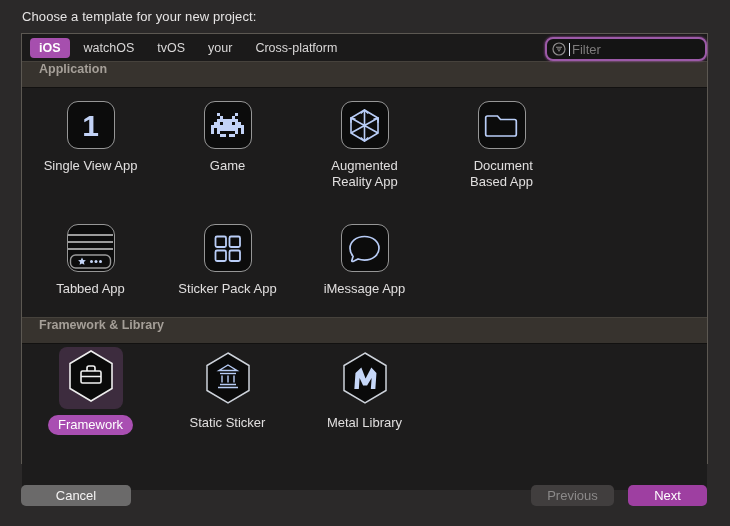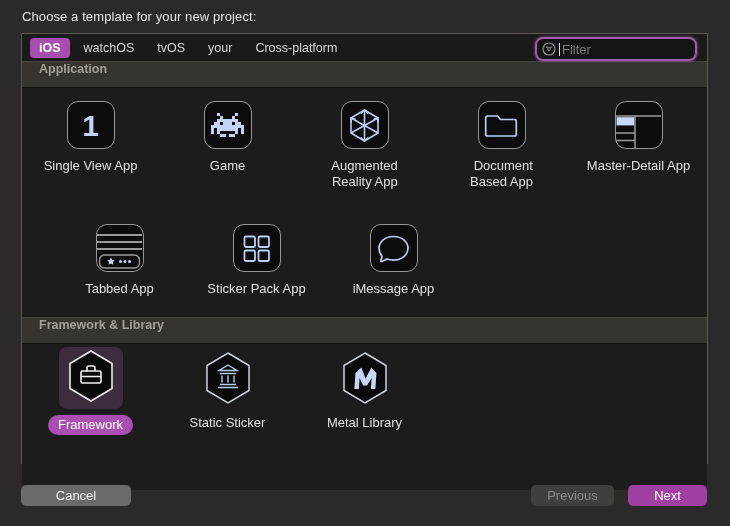--- a/index.html
+++ b/index.html
@@ -16,42 +16,42 @@
     border:1px solid #5c5852;background:#1d1c1c;box-sizing:border-box;
   }
   
   .tabbar{
     height:27px;background:#1b1a1a;display:flex;align-items:center;
     padding-left:8px;position:relative;
   }
   .tab{font-size:12.5px;color:#d9d7d7;padding:3px 9px;margin-right:5px;border-radius:4px;cursor:default;}
   .tab.selected{background:#a64fae;color:#ffffff;font-weight:bold;}
   .filter-field{
-    position:absolute;right:10px;top:3px;width:148px;height:18px;
+    position:absolute;right:0;top:3px;width:148px;height:18px;
     border:2px solid #9c5aa8;border-radius:8px;background:#141414;
     box-shadow:0 0 2px 1px rgba(166,79,174,.45);
     display:flex;align-items:center;padding:1px 5px;
   }
   .filter-glyph{flex:0 0 auto;margin-right:3px;display:flex;}
   .caret{width:1px;height:13px;background:#dfe6f5;margin-right:2px;}
   .filter-input{
     flex:1;min-width:0;background:transparent;border:none;outline:none;
     color:#ddd;font-size:13px;font-family:"Liberation Sans",sans-serif;padding:0;
   }
   .filter-input::placeholder{color:#7d7b7b;}
   
   .band{
     height:25px;background:#37332e;border-top:1px solid #46423c;border-bottom:1px solid #121110;
     display:flex;align-items:flex-start;padding-left:17px;
     font-size:12.5px;font-weight:bold;color:#a59f98;
   }
   
   .grid-row{display:flex;background:#1d1c1c;}
   .row1{height:123px;}
-  .row2{height:106px;margin-left:29px;}
+  .row2{height:106px;}
   .row3{height:146px;}
   .cell{width:137px;display:flex;flex-direction:column;align-items:center;padding-top:13px;box-sizing:border-box;}
   .tile{
     width:48px;height:48px;background:#0c0c0c;border:1.5px solid #969696;border-radius:11px;
     display:flex;align-items:center;justify-content:center;box-sizing:border-box;flex:0 0 auto;
   }
   .item-label{
     margin-top:9px;font-size:13px;color:#e0dede;text-align:right;line-height:16px;
     max-width:122px;white-space:pre-line;
   }
@@ -155,29 +155,20 @@
     <div class="cell">
       <div class="tile">
         <svg width="45" height="45" viewBox="0 0 45 45" fill="none" stroke="#b9cdf7" stroke-width="1.7">
           <path d="M8.5,13 h10 l3,3.5 h14 a1.8,1.8 0 0 1 1.8,1.8 v12.9 a1.8,1.8 0 0 1 -1.8,1.8 H8.5 a1.8,1.8 0 0 1 -1.8,-1.8 V14.8 a1.8,1.8 0 0 1 1.8,-1.8 z"></path>
         </svg>
       </div>
       <div class="item-label">Document
 Based App</div>
     </div>
 
-    <div class="cell">
-      <div class="tile">
-        <svg width="45" height="45" viewBox="0 0 45 45">
-          <path d="M0,13 H45 M19,13 V45 M0,30 H19 M0,37.5 H19" stroke="#9a9a9a" stroke-width="1.5" fill="none"></path>
-          <rect x="0.5" y="14.2" width="17.6" height="8.2" fill="#c6d7f8"></rect>
-        </svg>
-      </div>
-      <div class="item-label">Master-Detail App</div>
-    </div>
   </div>
 
   <div class="grid-row row2">
     <div class="cell">
       <div class="tile">
         <svg width="45" height="45" viewBox="0 0 45 45">
           <path d="M0,9 H45 M0,16 H45 M0,23 H45" stroke="#c9c9c9" stroke-width="1.5" fill="none"></path>
           <rect x="2.5" y="29" width="40" height="13" rx="5" fill="none" stroke="#9a9a9a" stroke-width="1.4"></rect>
           <path d="M14,31.4 l1.2,2.5 2.7,.3 -2,1.9 .5,2.7 -2.4,-1.3 -2.4,1.3 .5,-2.7 -2,-1.9 2.7,-.3 z" fill="#c6d7f8"></path>
           <circle cx="23.5" cy="35.5" r="1.5" fill="#c6d7f8"></circle>

